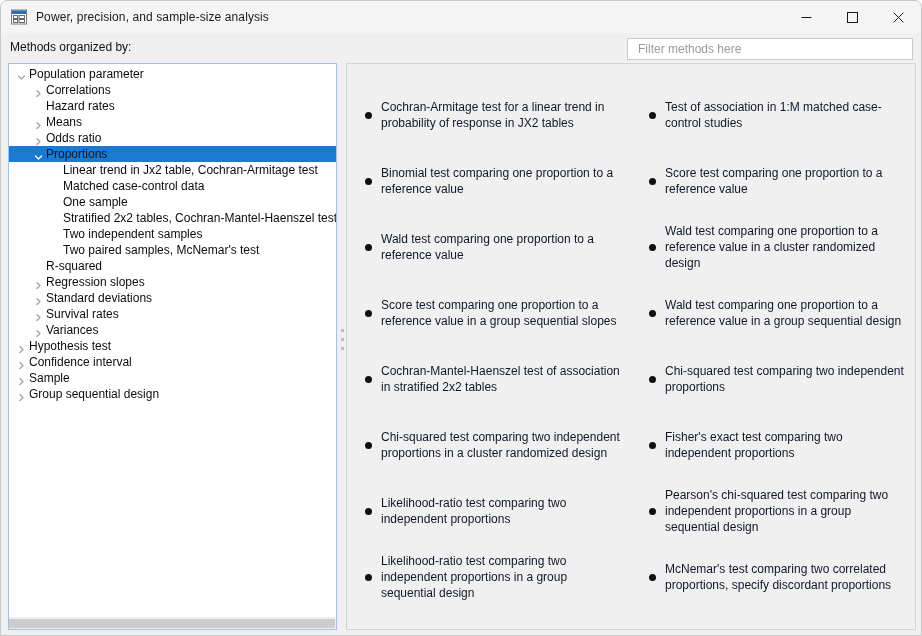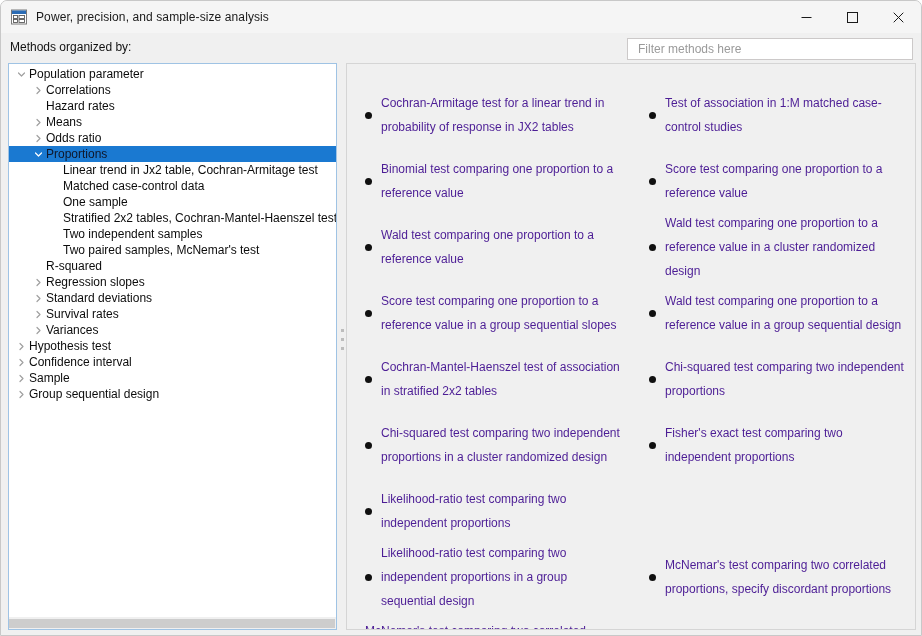--- a/index.html
+++ b/index.html
@@ -103,21 +103,21 @@
   .tree-inner {
     position: absolute;
     left: 0; top: 2px; right: 0;
     bottom: 12px;
     overflow: hidden;
   }
   .tree-row {
     height: 16px;
     line-height: 16px;
     display: flex;
-    align-items: center;
+    align-items: flex-end;
     font-size: 12px;
     color: #0c0c0c;
     white-space: nowrap;
     cursor: default;
     padding-right: 6px;
   }
   .tree-row.selected {
     background: #1a79d1;
     color: #0f172a;
   }
@@ -205,22 +205,22 @@
   .method-item .bullet {
     width: 7px;
     height: 7px;
     border-radius: 50%;
     background: #101010;
     flex: none;
     margin-right: 9px;
   }
   .method-item .mtext {
     font-size: 12px;
-    line-height: 24px;
-    color: #4c1d95;
+    line-height: 16px;
+    color: #0f172a;
   }
 </style>
 </head>
 <body>
 
 <div class="window">
 
   <div class="titlebar">
     <div class="title-icon">
       <svg width="18" height="16" viewBox="0 0 18 16">
@@ -487,20 +487,24 @@
             <span class="mtext">Wald test comparing one proportion to a reference value in a group sequential design</span>
           </div>
           <div class="method-item" style="position: absolute; left: 0px; top: 282px; width: 284px; height: 66px;">
             <span class="bullet"></span>
             <span class="mtext">Chi-squared test comparing two independent proportions</span>
           </div>
           <div class="method-item" style="position: absolute; left: 0px; top: 348px; width: 284px; height: 66px;">
             <span class="bullet"></span>
             <span class="mtext">Fisher's exact test comparing two independent proportions</span>
           </div>
+          <div class="method-item" style="position: absolute; left: 0px; top: 414px; width: 284px; height: 66px;">
+            <span class="bullet"></span>
+            <span class="mtext">Pearson's chi-squared test comparing two independent proportions in a group sequential design</span>
+          </div>
           <div class="method-item" style="position: absolute; left: 0px; top: 480px; width: 284px; height: 66px;">
             <span class="bullet"></span>
             <span class="mtext">McNemar's test comparing two correlated proportions, specify discordant proportions</span>
           </div>
         </div>
     </div>
   </div>
 
 </div>
 

